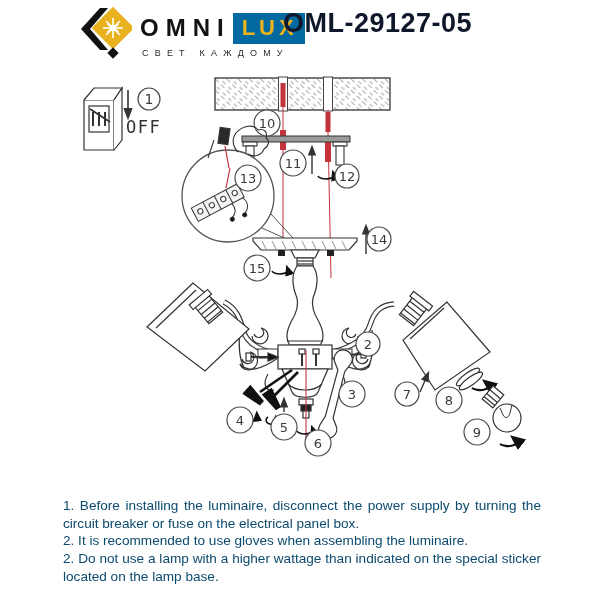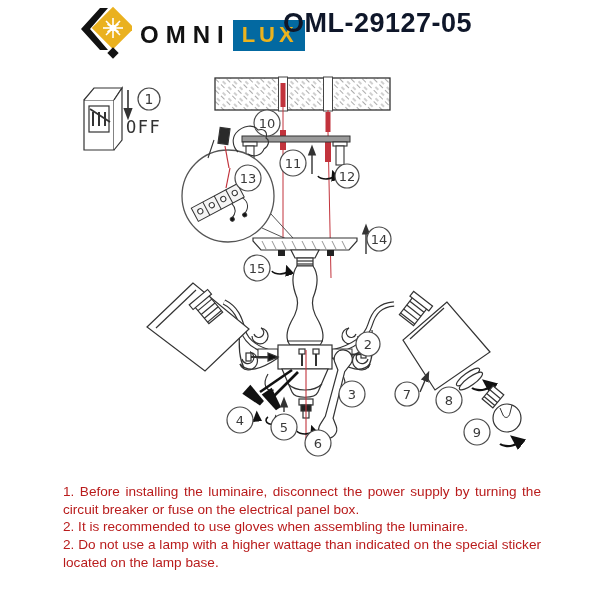--- a/index.html
+++ b/index.html
@@ -16,22 +16,22 @@
   .brand-omni{font-size:24px;font-weight:700;letter-spacing:7px;color:#121212;}
   .brand-lux{background:#0369a1;color:#ECB31D;font-size:22px;font-weight:700;
              letter-spacing:4px;padding:2px 7px 3px 9px;margin-left:2px;}
   .brand-tagline{font-size:9px;letter-spacing:6.2px;color:#2a2a2a;margin-top:4px;padding-left:2px;}
   .model{position:absolute;left:283px;top:8px;font-size:27px;font-weight:700;
          letter-spacing:.5px;color:#0f172a;}
   
   .diagram{position:absolute;left:0;top:0;width:600px;height:600px;}
   svg text.co{font-family:"DejaVu Sans", sans-serif;fill:#3a3a3a;}
   
-  .instructions{position:absolute;left:63px;top:483px;width:478px;
-    font-size:13.6px;line-height:1.3;color:#b91c1c;}
+  .instructions{position:absolute;left:63px;top:497px;width:478px;
+    font-size:13.6px;line-height:1.3;color:#0c4a6e;}
   .instructions p{margin:0;text-align:justify;}
 </style>
 </head>
 <body>
 
 <div class="header">
   <div class="logo">
     <svg class="logo-mark" viewBox="0 0 56 54">
       <path d="M 24,3 L 5,24 L 24,45 L 32,45 L 14,24 L 32,3 Z" fill="#121212"></path>
       <g>
@@ -46,20 +46,21 @@
         </g>
         <circle cx="37" cy="23" r="3.2" fill="#ffffff"></circle>
         <rect x="33" y="44" width="8" height="8" transform="rotate(45 37 48)" fill="#121212"></rect>
       </g>
     </svg>
     <div class="logo-text">
       <div class="brand-line">
         <span class="brand-omni">OMNI</span>
         <span class="brand-lux">LUX</span>
       </div>
+      <div class="brand-tagline">СВЕТ КАЖДОМУ</div>
     </div>
   </div>
   <div class="model">OML-29127-05</div>
 </div>
 
 <svg class="diagram" viewBox="0 0 600 600">
   <defs>
     <pattern id="hatch" width="8" height="8" patternUnits="userSpaceOnUse" patternTransform="rotate(-45)">
       <line x1="0" y1="0" x2="0" y2="8" stroke="#555" stroke-width="1" stroke-dasharray="5 3"></line>
       <line x1="4" y1="0" x2="4" y2="8" stroke="#777" stroke-width=".7" stroke-dasharray="3 4"></line>

